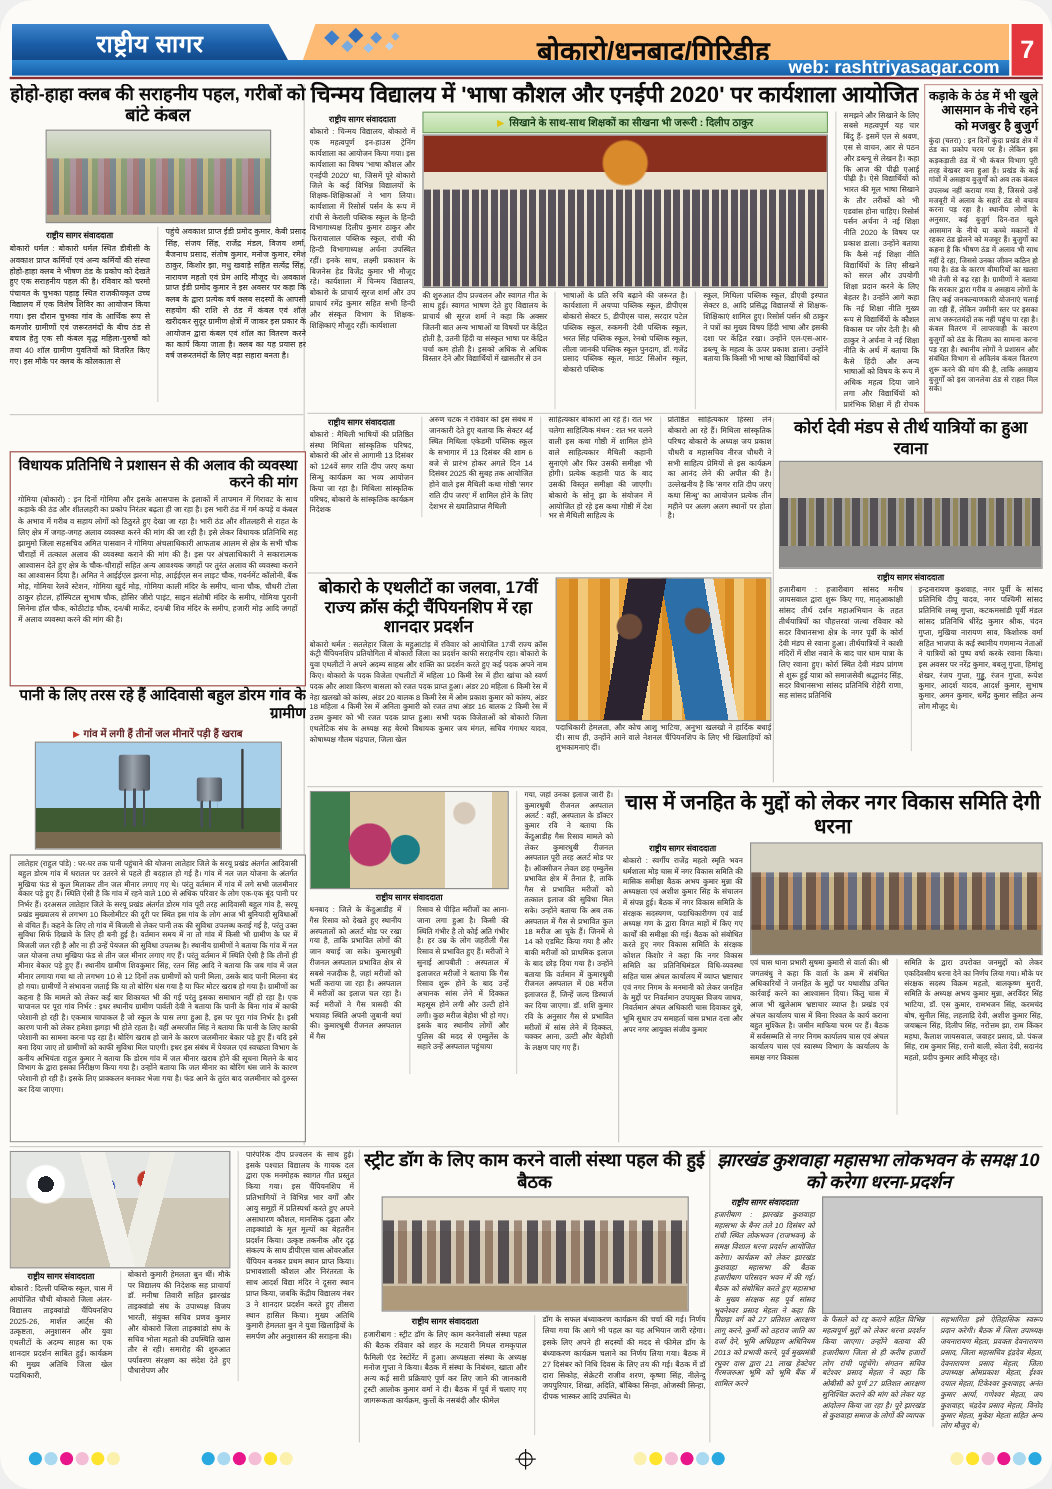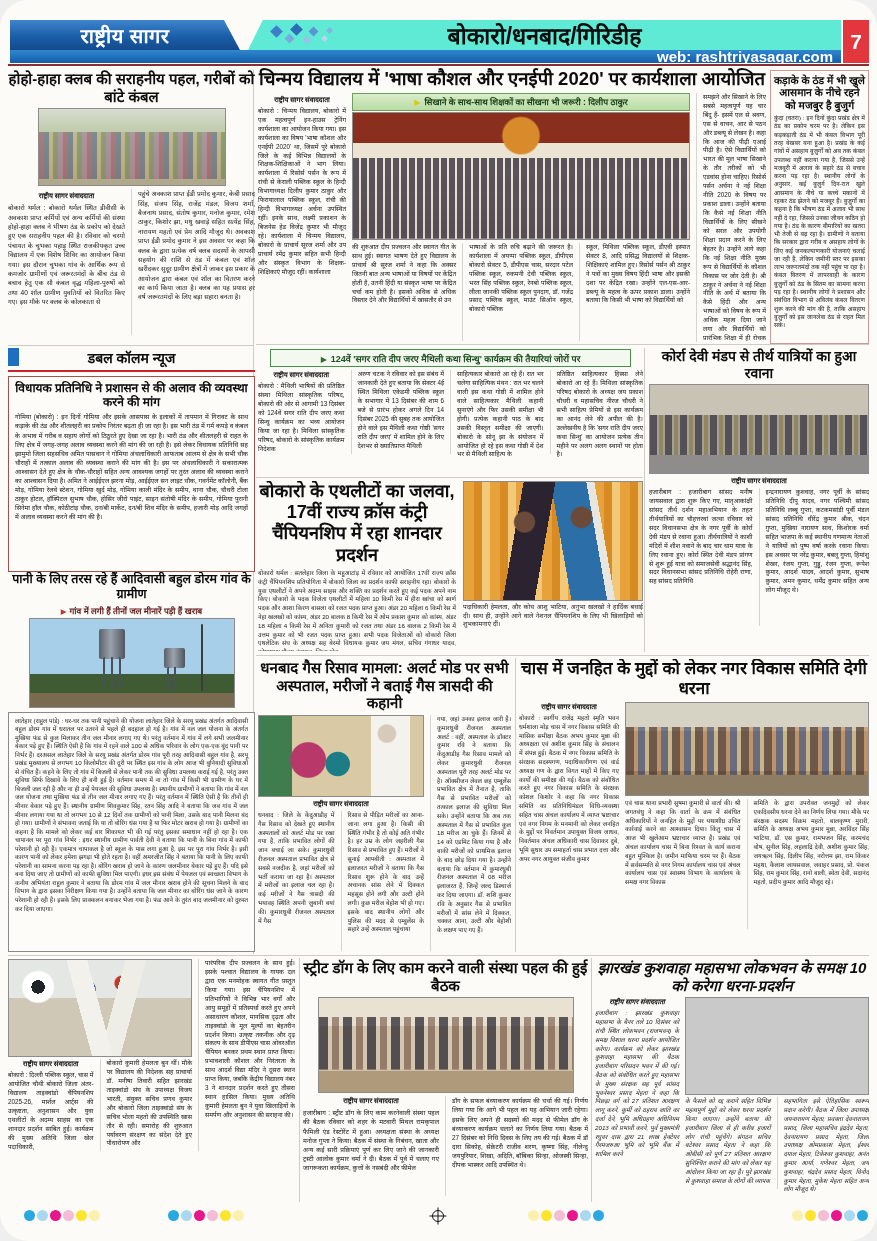--- a/index.html
+++ b/index.html
@@ -4,21 +4,21 @@
 <style>
   html,body{margin:0;padding:0;background:#efefef;}
   .page{position:relative;width:877px;height:1241px;background:#fcfbf7;overflow:hidden;
         font-family:"Liberation Sans","DejaVu Sans",sans-serif;color:#1b1b1b;border-radius:28px;}
   
   .mast-blue{position:absolute;left:10px;top:20px;width:230px;height:30px;
     background:linear-gradient(180deg,#3d85cc 0%,#1b5ea9 55%,#134a8b 100%);
     clip-path:polygon(0 0,93% 0,100% 100%,0 100%);
     display:flex;align-items:center;justify-content:center;}
   .mast-blue span{color:#fff;font-weight:800;font-size:20px;letter-spacing:.5px;}
-  .mast-gray{position:absolute;left:248px;top:20px;width:593px;height:30px;background:#5eead4;
+  .mast-gray{position:absolute;left:248px;top:20px;width:593px;height:43px;background:#fdba74;
     clip-path:polygon(2.5% 0,100% 0,100% 100%,0 100%);display:flex;align-items:center;}
   .diamonds{position:absolute;left:22px;top:4px;width:70px;height:24px;}
   .diamonds i{position:absolute;display:block;transform:rotate(45deg);}
   .dm1{width:9px;height:9px;background:#3f7fca;left:2px;top:3px;}
   .dm2{width:7px;height:7px;background:#79aadd;left:16px;top:11px;}
   .dm3{width:9px;height:9px;background:#2f6cb8;left:22px;top:1px;}
   .dm4{width:6px;height:6px;background:#9dc1e8;left:34px;top:13px;}
   .dm5{width:7px;height:7px;background:#5b93d4;left:40px;top:4px;}
   .dm6{width:5px;height:5px;background:#b9d4f0;left:52px;top:12px;}
   .dm7{width:5px;height:5px;background:#86b2e2;left:57px;top:4px;}
@@ -28,21 +28,21 @@
   .pdate{display:block;color:#c32026;font-weight:700;font-size:7.5px;margin-top:1px;}
   .page-box{position:absolute;right:8px;top:20px;width:26px;height:43px;background:#e4373d;
     color:#fff;font-weight:800;font-size:21px;display:flex;align-items:center;justify-content:center;}
   .web-strip{position:absolute;left:10px;top:50px;width:831px;height:13px;
     background:linear-gradient(180deg,#2f86cf,#155ea8);display:flex;align-items:center;justify-content:flex-end;}
   .web-strip span{color:#fff;font-weight:700;font-size:15px;padding-right:8px;}
   .head-redline{position:absolute;left:8px;top:64px;width:861px;height:2px;background:#8b2e33;}
   
   .art{position:absolute;overflow:hidden;}
   .hl{font-weight:800;color:#0d0d0d;text-align:center;line-height:1.18;margin:0 0 3px 0;}
-  .hl.left{text-align:center;}
+  .hl.left{text-align:right;}
   .bt{font-size:6.6px;line-height:1.42;text-align:justify;color:#202020;}
   .byline{font-weight:800;font-size:6.8px;text-align:center;margin:2px 0 3px;color:#111;}
   .cols{display:flex;gap:6px;}
   .cols>div{flex:1;min-width:0;}
   .cols>div+div{border-left:1px solid #d6d4cf;padding-left:6px;}
   .photo{border:1px solid #8c8c8c;background:#c9c9c9;position:relative;overflow:hidden;}
   .cap{font-size:6.4px;line-height:1.35;text-align:justify;color:#262626;margin-top:2px;}
   .vrule{position:absolute;width:1px;background:#cfccc5;}
   .hrule{position:absolute;height:1px;background:#cfccc5;}
   
@@ -163,24 +163,20 @@
       <div>
         <div class="byline">राष्ट्रीय सागर संवाददाता</div>
         <div class="bt">बोकारो थर्मल : बोकारो थर्मल स्थित डीवीसी के अवकाश प्राप्त कर्मियों एवं अन्य कर्मियों की संस्था होहो-हाहा क्लब ने भीषण ठंड के प्रकोप को देखते हुए एक सराहनीय पहल की है। रविवार को चरमो पंचायत के चुभका पहाड़ू स्थित राजकीयकृत उच्च विद्यालय में एक विशेष शिविर का आयोजन किया गया। इस दौरान चुभका गांव के आर्थिक रूप से कमजोर ग्रामीणों एवं जरूरतमंदों के बीच ठंड से बचाव हेतु एक सौ कंबल वृद्ध महिला-पुरुषों को तथा 40 शॉल ग्रामीण युवतियों को वितरित किए गए। इस मौके पर क्लब के कोलकाता से</div>
       </div>
       <div>
         <div class="bt">पहुंचे अवकाश प्राप्त ईडी प्रमोद कुमार, केबी प्रसाद सिंह, संजय सिंह, राजेंद्र मंडल, विजय शर्मा, बैजनाथ प्रसाद, संतोष कुमार, मनोज कुमार, रमेश ठाकुर, किशोर झा, मधु खवाड़े सहित सत्येंद्र सिंह, नारायण महतो एवं प्रेम आदि मौजूद थे। अवकाश प्राप्त ईडी प्रमोद कुमार ने इस अवसर पर कहा कि क्लब के द्वारा प्रत्येक वर्ष क्लब सदस्यों के आपसी सहयोग की राशि से ठंड में कंबल एवं शॉल खरीदकर सुदूर ग्रामीण क्षेत्रों में जाकर इस प्रकार के आयोजन द्वारा कंबल एवं शॉल का वितरण करने का कार्य किया जाता है। क्लब का यह प्रयास हर वर्ष जरूरतमंदों के लिए बड़ा सहारा बनता है।</div>
       </div>
     </div>
   </div>
 
-  <div class="dcn">
-    <i class="sq"></i>
-    <span>डबल कॉलम न्यूज</span>
-  </div>
 
   <div class="art boxed" style="left:8px;top:376px;width:233px;height:186px;">
     <div class="hl left" style="font-size:12px;">विधायक प्रतिनिधि ने प्रशासन से की अलाव की व्यवस्था करने की मांग</div>
     <div class="bt" style="font-size:6.4px;">गोमिया (बोकारो) : इन दिनों गोमिया और इसके आसपास के इलाकों में तापमान में गिरावट के साथ कड़ाके की ठंड और शीतलहरी का प्रकोप निरंतर बढ़ता ही जा रहा है। इस भारी ठंड में गर्म कपड़े व कंबल के अभाव में गरीब व सहाय लोगों को ठिठुरते हुए देखा जा रहा है। भारी ठंड और शीतलहरी से राहत के लिए क्षेत्र में जगह-जगह अलाव व्यवस्था करने की मांग की जा रही है। इसे लेकर विधायक प्रतिनिधि सह झामुमो जिला सहसचिव अमित पासवान ने गोमिया अंचलाधिकारी आफताब आलम से क्षेत्र के सभी चौक चौराहों में तत्काल अलाव की व्यवस्था कराने की मांग की है। इस पर अंचलाधिकारी ने सकारात्मक आश्वासन देते हुए क्षेत्र के चौक-चौराहों सहित अन्य आवश्यक जगहों पर तुरंत अलाव की व्यवस्था कराने का आश्वासन दिया है। अमित ने आईईएल झरना मोड़, आईईएल सन लाइट चौक, गवर्नमेंट कॉलोनी, बैंक मोड़, गोमिया रेलवे स्टेशन, गोमिया खुर्द मोड़, गोमिया काली मंदिर के समीप, थाना चौक, चौधरी टोला ठाकुर होटल, हॉस्पिटल सुभाष चौक, होसिर जीरो पाइंट, साइन संतोषी मंदिर के समीप, गोमिया पुरानी सिनेमा हॉल चौक, कोठीटांड़ चौक, दन/बी मार्केट, दन/बी शिव मंदिर के समीप, हजारी मोड़ आदि जगहों में अलाव व्यवस्था करने की मांग की है।</div>
   </div>
 
   <div class="art" style="left:8px;top:572px;width:247px;height:380px;">
     <div class="hl left" style="font-size:12.5px;">पानी के लिए तरस रहे हैं आदिवासी बहुल डोरम गांव के ग्रामीण</div>
     <div class="sub-bullet"><b>▶</b><span>गांव में लगी हैं तीनों जल मीनारें पड़ी हैं खराब</span></div>
     <div class="photo ph-towers" style="width:204px;height:88px;margin:2px auto 4px;">
@@ -222,42 +218,41 @@
       </div>
     </div>
   </div>
 
   <div class="art" style="left:770px;top:70px;width:99px;height:274px;border:1px solid #c99b96;padding:3px;box-sizing:border-box;">
     <div class="hl left" style="font-size:10.5px;">कड़ाके के ठंड में भी खुले आसमान के नीचे रहने को मजबुर है बुजुर्ग</div>
     <div class="bt" style="font-size:6.1px;line-height:1.36;">कुंदा (चतरा) : इन दिनों कुंदा प्रखंड क्षेत्र में ठंड का प्रकोप चरम पर है। लेकिन इस कड़कड़ाती ठंड में भी कंबल विभाग पूरी तरह बेखबर बना हुआ है। प्रखंड के कई गांवों में असहाय बुजुर्गों को अब तक कंबल उपलब्ध नहीं कराया गया है, जिससे उन्हें मजबूरी में अलाव के सहारे ठंड से बचाव करना पड़ रहा है। स्थानीय लोगों के अनुसार, कई बुजुर्ग दिन-रात खुले आसमान के नीचे या कच्चे मकानों में रहकर ठंड झेलने को मजबूर हैं। बुजुर्गों का कहना है कि भीषण ठंड में अलाव भी साथ नहीं दे रहा, जिससे उनका जीवन कठिन हो गया है। ठंड के कारण बीमारियों का खतरा भी तेजी से बढ़ रहा है। ग्रामीणों ने बताया कि सरकार द्वारा गरीब व असहाय लोगों के लिए कई जनकल्याणकारी योजनाएं चलाई जा रही हैं, लेकिन जमीनी स्तर पर इसका लाभ जरूरतमंदों तक नहीं पहुंच पा रहा है। कंबल वितरण में लापरवाही के कारण बुजुर्गों को ठंड के सितम का सामना करना पड़ रहा है। स्थानीय लोगों ने प्रशासन और संबंधित विभाग से अविलंब कंबल वितरण शुरू करने की मांग की है, ताकि असहाय बुजुर्गों को इस जानलेवा ठंड से राहत मिल सके।</div>
   </div>
 
   <div class="art" style="left:258px;top:347px;width:385px;height:128px;">
-    <div class="sub-green"><b>▶</b><span>124वें 'सगर राति दीप जरए मैथिली कथा सिन्धु' कार्यक्रम की तैयारियां जोरों पर</span></div>
     <div class="cols" style="height:84px;">
       <div>
         <div class="byline" style="margin-top:0;">राष्ट्रीय सागर संवाददाता</div>
         <div class="bt" style="font-size:6.3px;">बोकारो : मैथिली भाषियों की प्रतिष्ठित संस्था मिथिला सांस्कृतिक परिषद, बोकारो की ओर से आगामी 13 दिसंबर को 124वें सगर राति दीप जरए कथा सिन्धु कार्यक्रम का भव्य आयोजन किया जा रहा है। मिथिला सांस्कृतिक परिषद, बोकारो के सांस्कृतिक कार्यक्रम निदेशक</div>
       </div>
       <div>
           <div class="bt" style="font-size:6.3px;">अरुण चटक ने रविवार को इस संबंध में जानकारी देते हुए बताया कि सेक्टर 4ई स्थित मिथिला एकेडमी पब्लिक स्कूल के सभागार में 13 दिसंबर की शाम 6 बजे से प्रारंभ होकर अगले दिन 14 दिसंबर 2025 की सुबह तक आयोजित होने वाले इस मैथिली कथा गोष्ठी 'सगर राति दीप जरए' में शामिल होने के लिए देशभर से ख्यातिप्राप्त मैथिली</div>
         </div>
       <div>
           <div class="bt" style="font-size:6.3px;">साहित्यकार बोकारो आ रहे हैं। रात भर चलेगा साहित्यिक मंथन : रात भर चलने वाली इस कथा गोष्ठी में शामिल होने वाले साहित्यकार मैथिली कहानी सुनाएंगे और फिर उसकी समीक्षा भी होगी। प्रत्येक कहानी पाठ के बाद उसकी विस्तृत समीक्षा की जाएगी। बोकारो के सोनू झा के संयोजन में आयोजित हो रहे इस कथा गोष्ठी में देश भर से मैथिली साहित्य के</div>
         </div>
       <div>
           <div class="bt" style="font-size:6.3px;">प्रतिष्ठित साहित्यकार हिस्सा लेने बोकारो आ रहे हैं। मिथिला सांस्कृतिक परिषद बोकारो के अध्यक्ष जय प्रकाश चौधरी व महासचिव नीरज चौधरी ने सभी साहित्य प्रेमियों से इस कार्यक्रम का आनंद लेने की अपील की है। उल्लेखनीय है कि 'सगर राति दीप जरए कथा सिन्धु' का आयोजन प्रत्येक तीन महीने पर अलग अलग स्थानों पर होता है।</div>
         </div>
     </div>
   </div>
 
   <div class="art" style="left:258px;top:481px;width:385px;height:170px;">
     <div style="display:flex;gap:7px;">
       <div style="width:198px;flex:none;">
-        <div class="hl" style="font-size:18px;">बोकारो के एथलीटों का जलवा, 17वीं राज्य क्रॉस कंट्री चैंपियनशिप में रहा शानदार प्रदर्शन</div>
+        <div class="hl" style="font-size:14px;">बोकारो के एथलीटों का जलवा, 17वीं राज्य क्रॉस कंट्री चैंपियनशिप में रहा शानदार प्रदर्शन</div>
         <div class="bt" style="font-size:6.2px;">बोकारो थर्मल : सतलेहार जिला के महुआटांड़ में रविवार को आयोजित 17वीं राज्य क्रॉस कंट्री चैंपियनशिप प्रतियोगिता में बोकारो जिला का प्रदर्शन काफी सराहनीय रहा। बोकारो के युवा एथलीटों ने अपने अदम्य साहस और शक्ति का प्रदर्शन करते हुए कई पदक अपने नाम किए। बोकारो के पदक विजेता एथलीटों में महिला 10 किमी रेस में हीरा खांचा को स्वर्ण पदक और आशा किरण बासला को रजत पदक प्राप्त हुआ। अंडर 20 महिला 6 किमी रेस में नेहा खलखो को कांस्य, अंडर 20 बालक 8 किमी रेस में ओम प्रकाश कुमार को कांस्य, अंडर 18 महिला 4 किमी रेस में अनिता कुमारी को रजत तथा अंडर 16 बालक 2 किमी रेस में उत्तम कुमार को भी रजत पदक प्राप्त हुआ। सभी पदक विजेताओं को बोकारो जिला एथलेटिक संघ के अध्यक्ष सह बेरमो विधायक कुमार जय मंगल, सचिव गंगाधर यादव, कोषाध्यक्ष गौतम चंद्रपाल, जिला खेल</div>
       </div>
       <div style="flex:1;">
         <div class="photo ph-award" style="width:100%;height:120px;box-sizing:border-box;"></div>
         <div class="cap">पदाधिकारी हेमलता, और कोच आशु भाटिया, अनुभा खलखो ने हार्दिक बधाई दी। साथ ही, उन्होंने आने वाले नेशनल चैंपियनशिप के लिए भी खिलाड़ियों को शुभकामनाएं दीं।</div>
       </div>
     </div>
   </div>
 
   <div class="art" style="left:649px;top:348px;width:220px;height:305px;">
@@ -268,21 +263,20 @@
       <div>
           <div class="bt" style="font-size:6.3px;">हजारीबाग : हजारीबाग सांसद मनीष जायसवाल द्वारा शुरू किए गए, मातृआकांक्षी सांसद तीर्थ दर्शन महाअभियान के तहत तीर्थयात्रियों का चौहत्तरवां जत्था रविवार को सदर विधानसभा क्षेत्र के नगर पूर्वी के कोर्रा देवी मंडप से रवाना हुआ। तीर्थयात्रियों ने काशी मंदिरों में शीश नवाने के बाद चार धाम यात्रा के लिए रवाना हुए। कोर्रा स्थित देवी मंडप प्रांगण से शुरू हुई यात्रा को समाजसेवी श्रद्धानंद सिंह, सदर विधानसभा सांसद प्रतिनिधि रोहेरी राणा, सह सांसद प्रतिनिधि</div>
         </div>
       <div>
           <div class="bt" style="font-size:6.3px;">इन्द्रनारायण कुशवाह, नगर पूर्वी के सांसद प्रतिनिधि दीपू यादव, नगर पश्चिमी सांसद प्रतिनिधि लब्बू गुप्ता, कटकमसांडी पूर्वी मंडल सांसद प्रतिनिधि धीरेंद्र कुमार श्रीक, चंदन गुप्ता, मुखिया नारायण साव, किशोरक वर्मा सहित भाजपा के कई स्थानीय गणमान्य नेताओं ने यात्रियों को पुष्प वर्षा करके रवाना किया। इस अवसर पर नरेंद्र कुमार, बबलू गुप्ता, हिमांशु शेखर, रंजय गुप्ता, गुड्डू, रंजन गुप्ता, रूपेश कुमार, आदर्श यादव, आदर्श कुमार, सुभाष कुमार, अमन कुमार, धर्मेंद्र कुमार सहित अन्य लोग मौजूद थे।</div>
         </div>
     </div>
   </div>
 
   <div class="art" style="left:258px;top:659px;width:253px;height:293px;">
-    <div class="hl" style="font-size:15px;">धनबाद गैस रिसाव मामला: अलर्ट मोड पर सभी अस्पताल, मरीजों ने बताई गैस त्रासदी की कहानी</div>
     <div style="display:flex;gap:6px;">
       <div style="width:166px;flex:none;">
         <div class="photo ph-hospital" style="width:100%;height:82px;box-sizing:border-box;"></div>
         <div class="byline">राष्ट्रीय सागर संवाददाता</div>
         <div class="cols" style="height:140px;">
           <div>
               <div class="bt" style="font-size:6.2px;">धनबाद : जिले के केंदुआडीह में गैस रिसाव को देखते हुए स्थानीय अस्पतालों को अलर्ट मोड पर रखा गया है, ताकि प्रभावित लोगों की जान बचाई जा सके। कुमारधुबी रीजनल अस्पताल प्रभावित क्षेत्र से सबसे नजदीक है, जहां मरीजों को भर्ती कराया जा रहा है। अस्पताल में मरीजों का इलाज चल रहा है। कई मरीजों ने गैस त्रासदी की भयावह स्थिति अपनी जुबानी बयां की। कुमारधुबी रीजनल अस्पताल में गैस</div>
             </div>
           <div>
               <div class="bt" style="font-size:6.2px;">रिसाव से पीड़ित मरीजों का आना-जाना लगा हुआ है। किसी की स्थिति गंभीर है तो कोई अति गंभीर है। हर उम्र के लोग जहरीली गैस रिसाव से प्रभावित हुए हैं। मरीजों ने सुनाई आपबीती : अस्पताल में इलाजरत मरीजों ने बताया कि गैस रिसाव शुरू होने के बाद उन्हें अचानक सांस लेने में दिक्कत महसूस होने लगी और उल्टी होने लगी। कुछ मरीज बेहोश भी हो गए। इसके बाद स्थानीय लोगों और पुलिस की मदद से एम्बुलेंस के सहारे उन्हें अस्पताल पहुंचाया</div>

